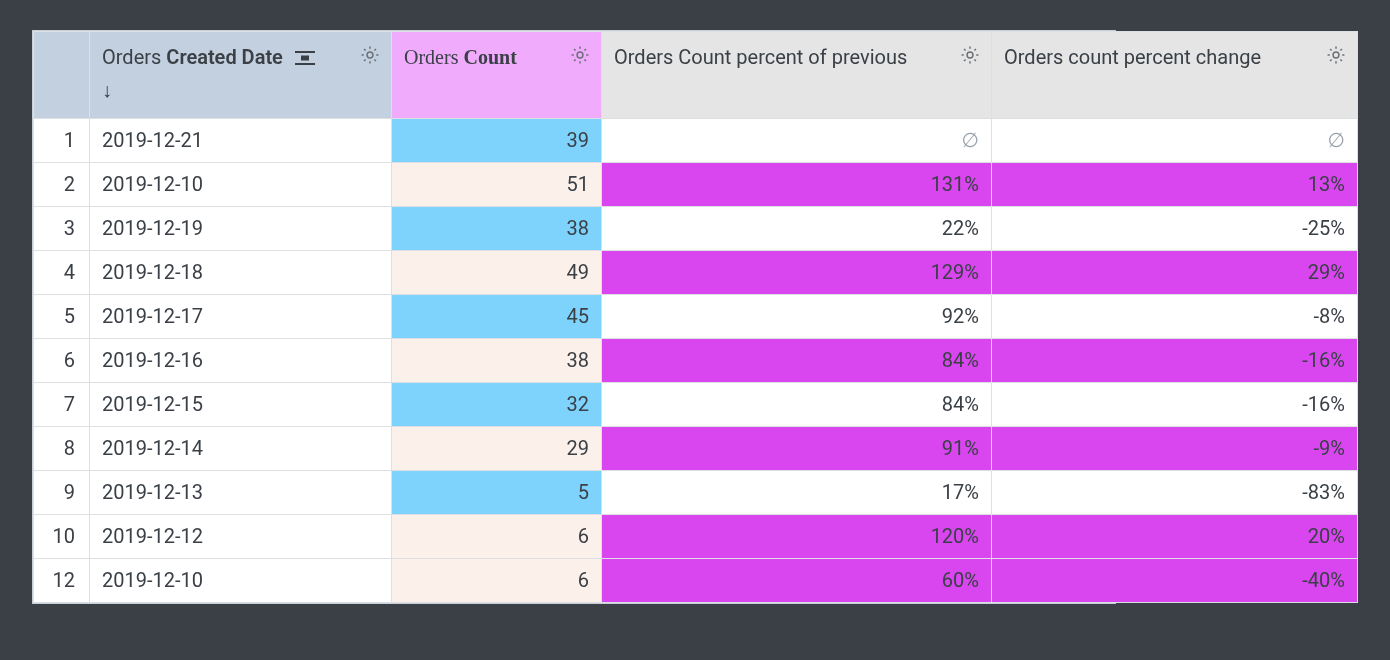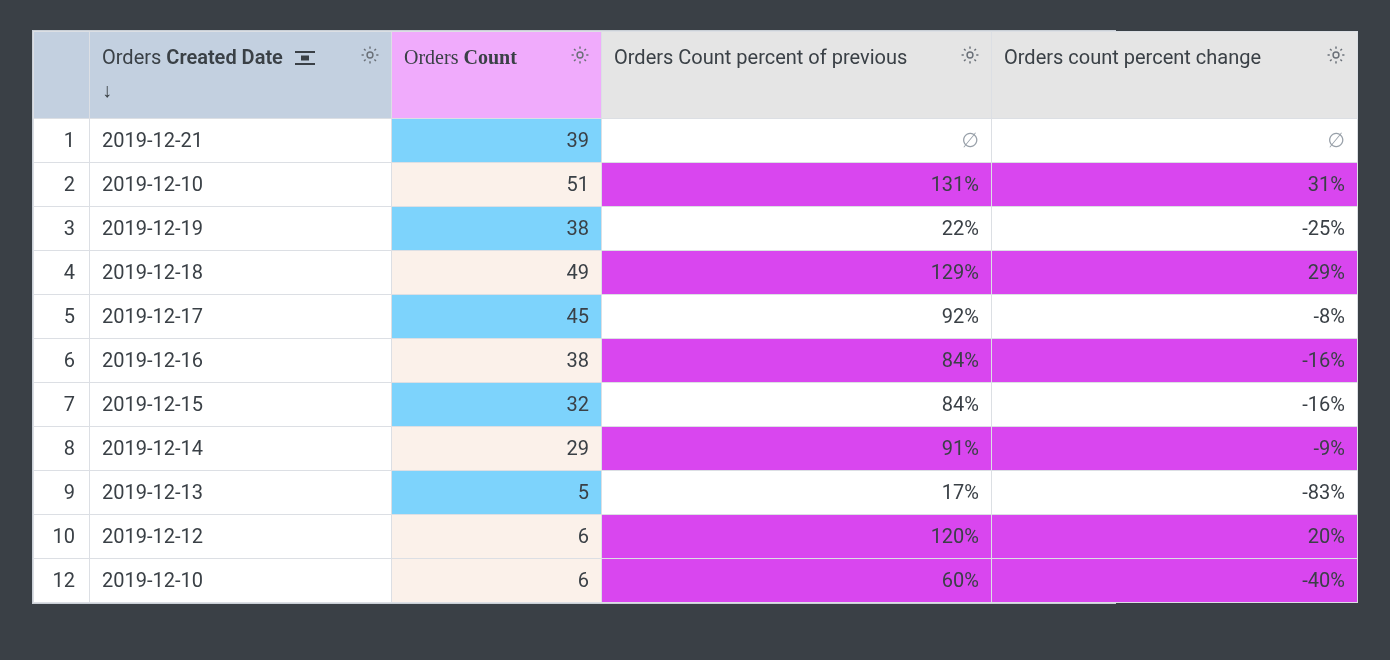--- a/index.html
+++ b/index.html
@@ -184,21 +184,21 @@
           <td class="date">2019-12-21</td>
           <td class="num count">39</td>
           <td class="num pct1"><span class="null-sym">∅</span></td>
           <td class="num pct2"><span class="null-sym">∅</span></td>
         </tr>
         <tr class="even">
           <td class="rownum">2</td>
           <td class="date">2019-12-10</td>
           <td class="num count">51</td>
           <td class="num pct1">131%</td>
-          <td class="num pct2">31%</td>
+          <td class="num pct2">13%</td>
         </tr>
         <tr class="odd">
           <td class="rownum">3</td>
           <td class="date">2019-12-19</td>
           <td class="num count">38</td>
           <td class="num pct1">22%</td>
           <td class="num pct2">-25%</td>
         </tr>
         <tr class="even">
           <td class="rownum">4</td>

